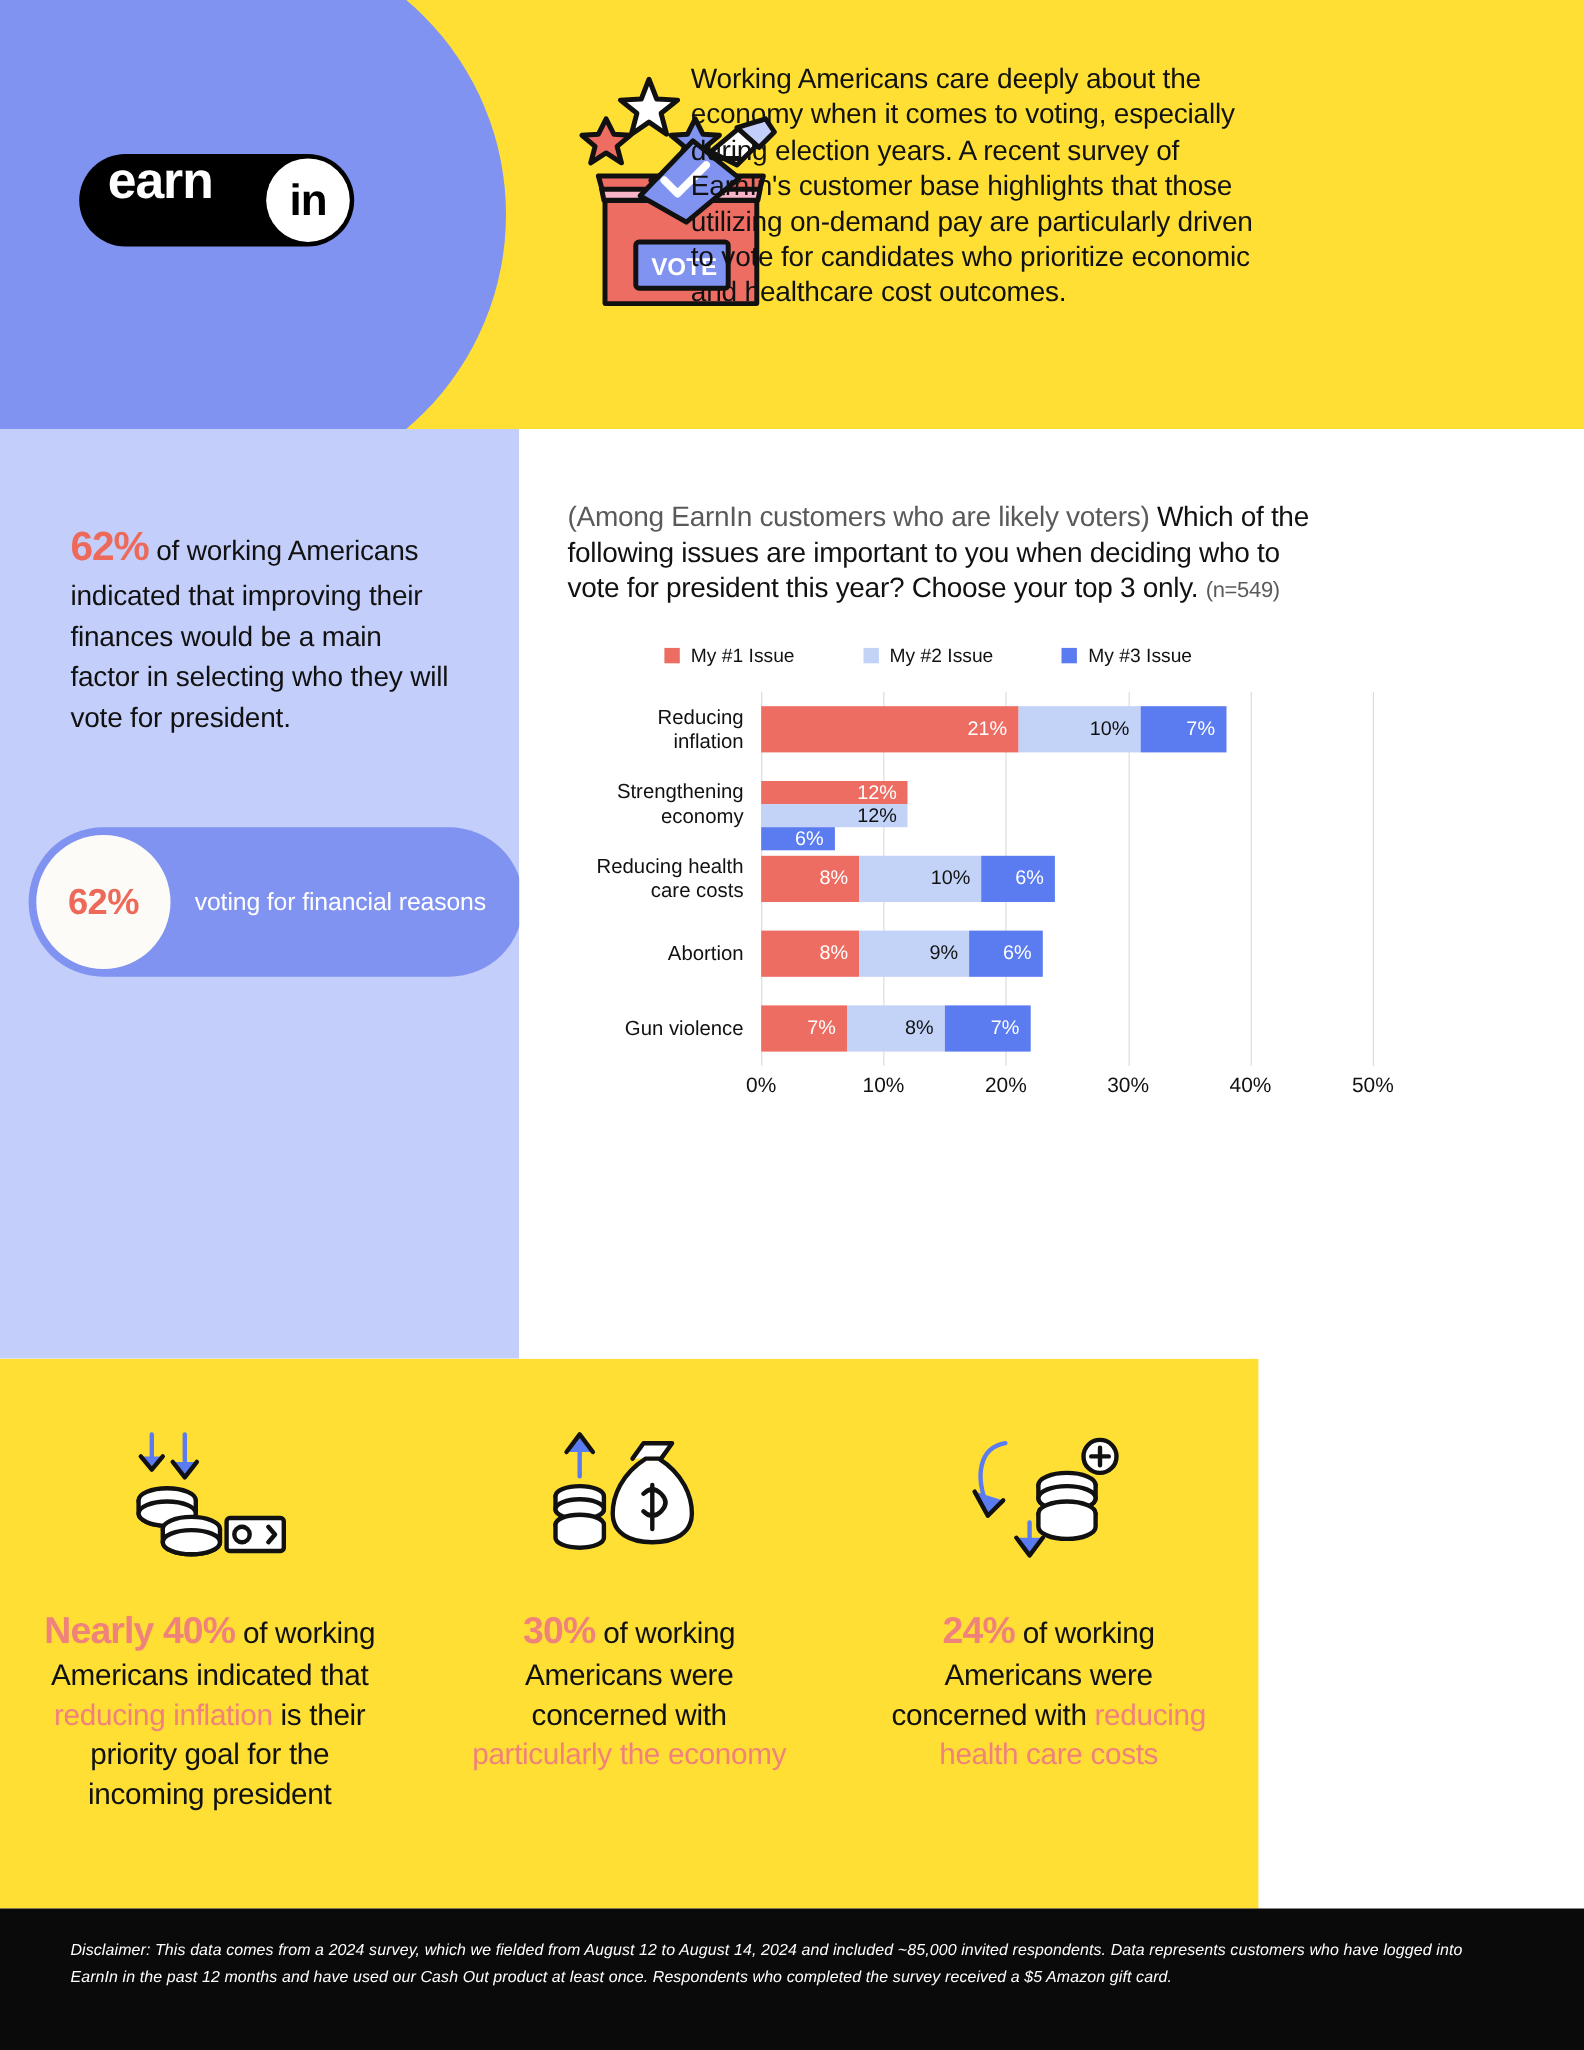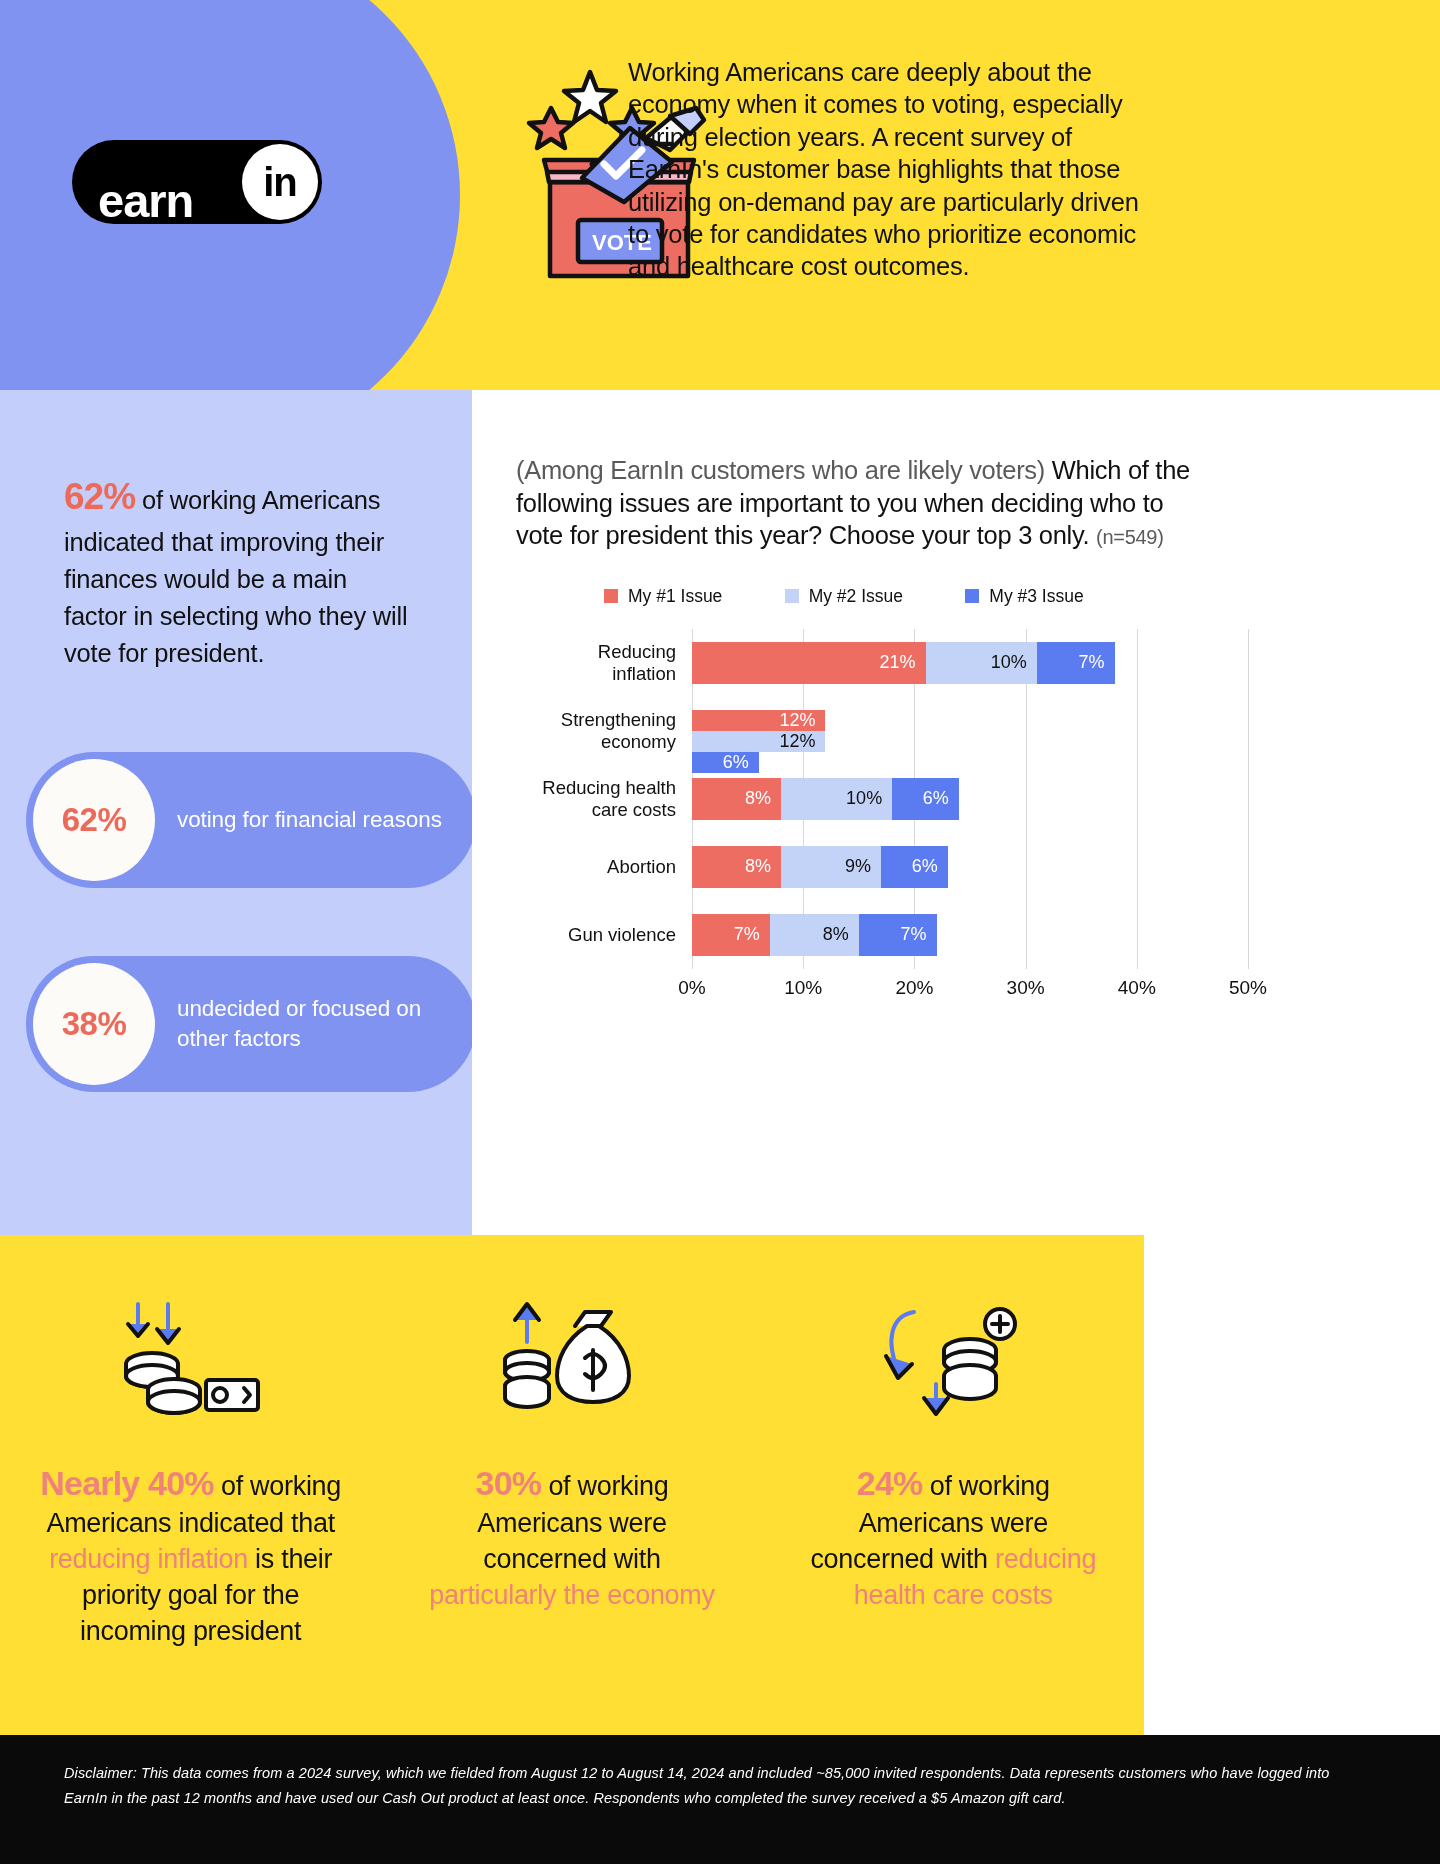--- a/index.html
+++ b/index.html
@@ -31,21 +31,21 @@
   }
   .logo {
     position: absolute;
     left: 72px;
     top: 140px;
     width: 250px;
     height: 84px;
     background: #000000;
     border-radius: 42px;
     display: flex;
-    align-items: flex-end;
+    align-items: flex-start;
   }
   .logo-word {
     color: #ffffff;
     font-size: 47px;
     font-weight: 700;
     letter-spacing: -1px;
     margin-left: 26px;
     line-height: 1;
   }
   .logo-circle {
@@ -344,26 +344,20 @@
       <span class="lead-num">62%</span><span> of working Americans indicated that improving their finances would be a main factor in selecting who they will vote for president.</span>
     </div>
 
     <div class="pill first">
       <div class="pill-circle">
         <span class="pill-num">62%</span>
       </div>
       <div class="pill-label">voting for financial reasons</div>
     </div>
 
-    <div class="pill second">
-      <div class="pill-circle">
-        <span class="pill-num">38%</span>
-      </div>
-      <div class="pill-label">undecided or focused on other factors</div>
-    </div>
   </div>
 
   <div class="right-col">
     <div class="chart-title">
       <span class="muted">(Among EarnIn customers who are likely voters)</span><span> Which of the following issues are important to you when deciding who to vote for president this year? Choose your top 3 only.</span> <span class="small">(n=549)</span>
     </div>
 
     <div class="legend" id="legend">
         <div class="legend-item">
           <span class="legend-swatch" style="background: rgb(238, 109, 99);"></span>

